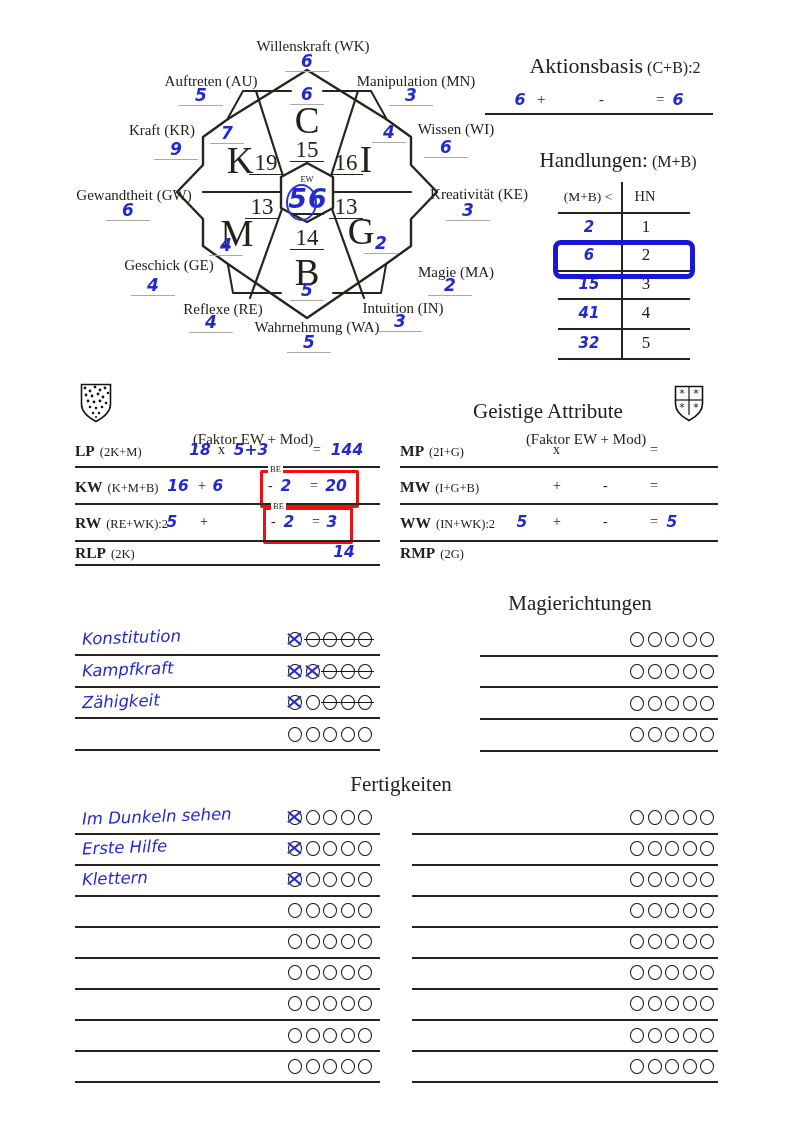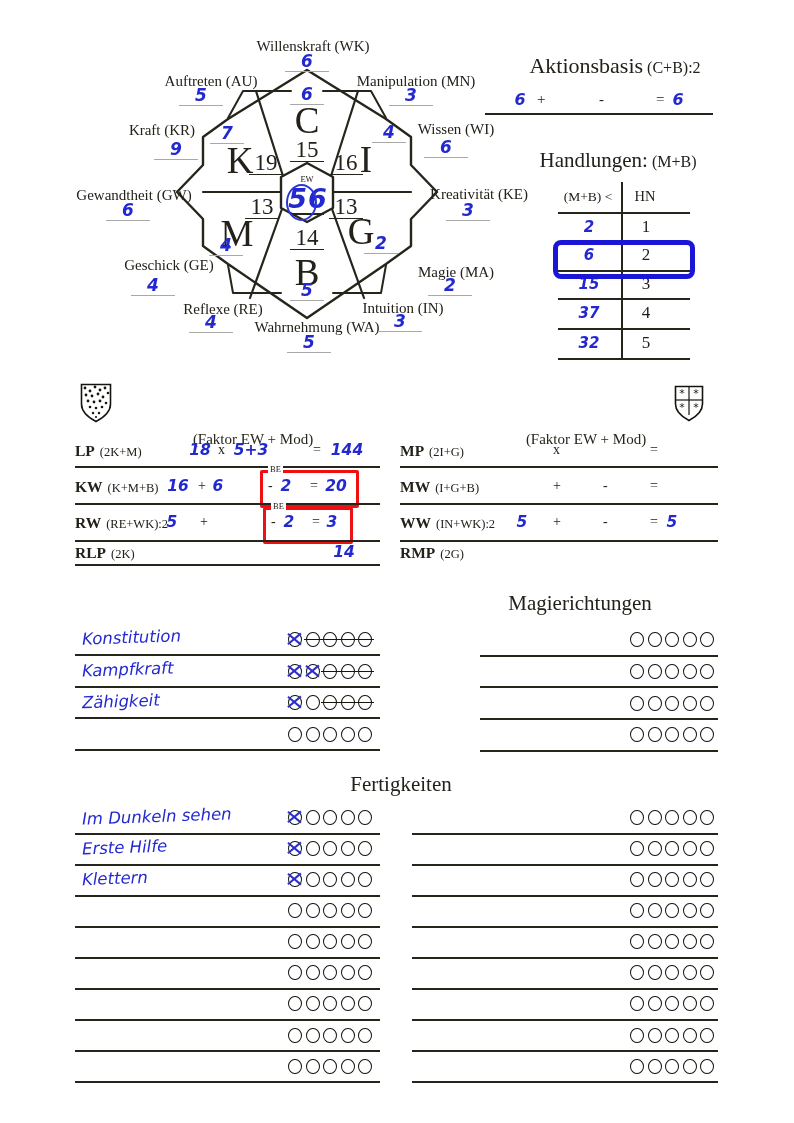--- a/index.html
+++ b/index.html
@@ -136,21 +136,21 @@
   <div class="hline" style="left:558px;top:298px;width:132px;"></div>
   <div class="hline" style="left:558px;top:328px;width:132px;"></div>
   <div class="hline" style="left:558px;top:358px;width:132px;"></div>
 
   <div class="abs hand ctr" style="left:589px;top:218px;font-size:15px;font-weight:bold;">2</div>
   <div class="abs ser ctr" style="left:646px;top:217px;font-size:17px;">1</div>
   <div class="abs hand ctr" style="left:589px;top:246px;font-size:15px;font-weight:bold;">6</div>
   <div class="abs ser ctr" style="left:646px;top:245px;font-size:17px;">2</div>
   <div class="abs hand ctr" style="left:589px;top:275px;font-size:15px;font-weight:bold;">15</div>
   <div class="abs ser ctr" style="left:646px;top:274px;font-size:17px;">3</div>
-  <div class="abs hand ctr" style="left:589px;top:304px;font-size:15px;font-weight:bold;">37</div>
+  <div class="abs hand ctr" style="left:589px;top:304px;font-size:15px;font-weight:bold;">41</div>
   <div class="abs ser ctr" style="left:646px;top:303px;font-size:17px;">4</div>
   <div class="abs hand ctr" style="left:589px;top:334px;font-size:15px;font-weight:bold;">32</div>
   <div class="abs ser ctr" style="left:646px;top:333px;font-size:17px;">5</div>
   <div class="bluebox" style="left:553px;top:240px;width:132px;height:29px;"></div>
 
   <svg class="abs" style="left:80px;top:383px;" width="32" height="40" viewBox="0 0 32 40">
     <path d="M1.5 1.5 H30.5 V21 Q30.5 31 16 38.5 Q1.5 31 1.5 21 Z" fill="#fff" stroke="#15150f" stroke-width="1.6"></path>
     <g fill="#15150f">
       <circle cx="5" cy="5" r="1.4"></circle>
         <circle cx="10" cy="8" r="1.4"></circle>
@@ -212,20 +212,21 @@
   <div class="abs ser" style="left:312px;top:514px;font-size:14px;">=</div>
   <div class="abs hand hv ctr" style="left:332px;top:513px;">3</div>
   <div class="hline" style="left:75px;top:540px;width:305px;"></div>
 
   <div class="abs ser rowtxt" style="left:75px;top:544px;">
     <span class="abbr">RLP</span><span class="form">(2K)</span>
   </div>
   <div class="abs hand hv ctr" style="left:344px;top:543px;">14</div>
   <div class="hline" style="left:75px;top:564px;width:305px;"></div>
 
+  <div class="abs ser title20 ctr" style="left:548px;top:399px;">Geistige Attribute</div>
   <svg class="abs" style="left:674px;top:385px;" width="30" height="37" viewBox="0 0 30 37">
     <path d="M1.5 1.5 H28.5 V19 Q28.5 28.5 15 35.5 Q1.5 28.5 1.5 19 Z" fill="#fff" stroke="#15150f" stroke-width="1.6"></path>
     <line x1="15" y1="1.5" x2="15" y2="30" stroke="#15150f" stroke-width="1.2"></line>
     <line x1="1.5" y1="15" x2="28.5" y2="15" stroke="#15150f" stroke-width="1.2"></line>
     <g font-family="'DejaVu Sans',sans-serif" font-size="11" fill="#15150f" text-anchor="middle">
       <text x="8" y="12">*</text>
         <text x="22" y="12">*</text>
       <text x="8" y="26">*</text>
         <text x="22" y="26">*</text>
     </g>

